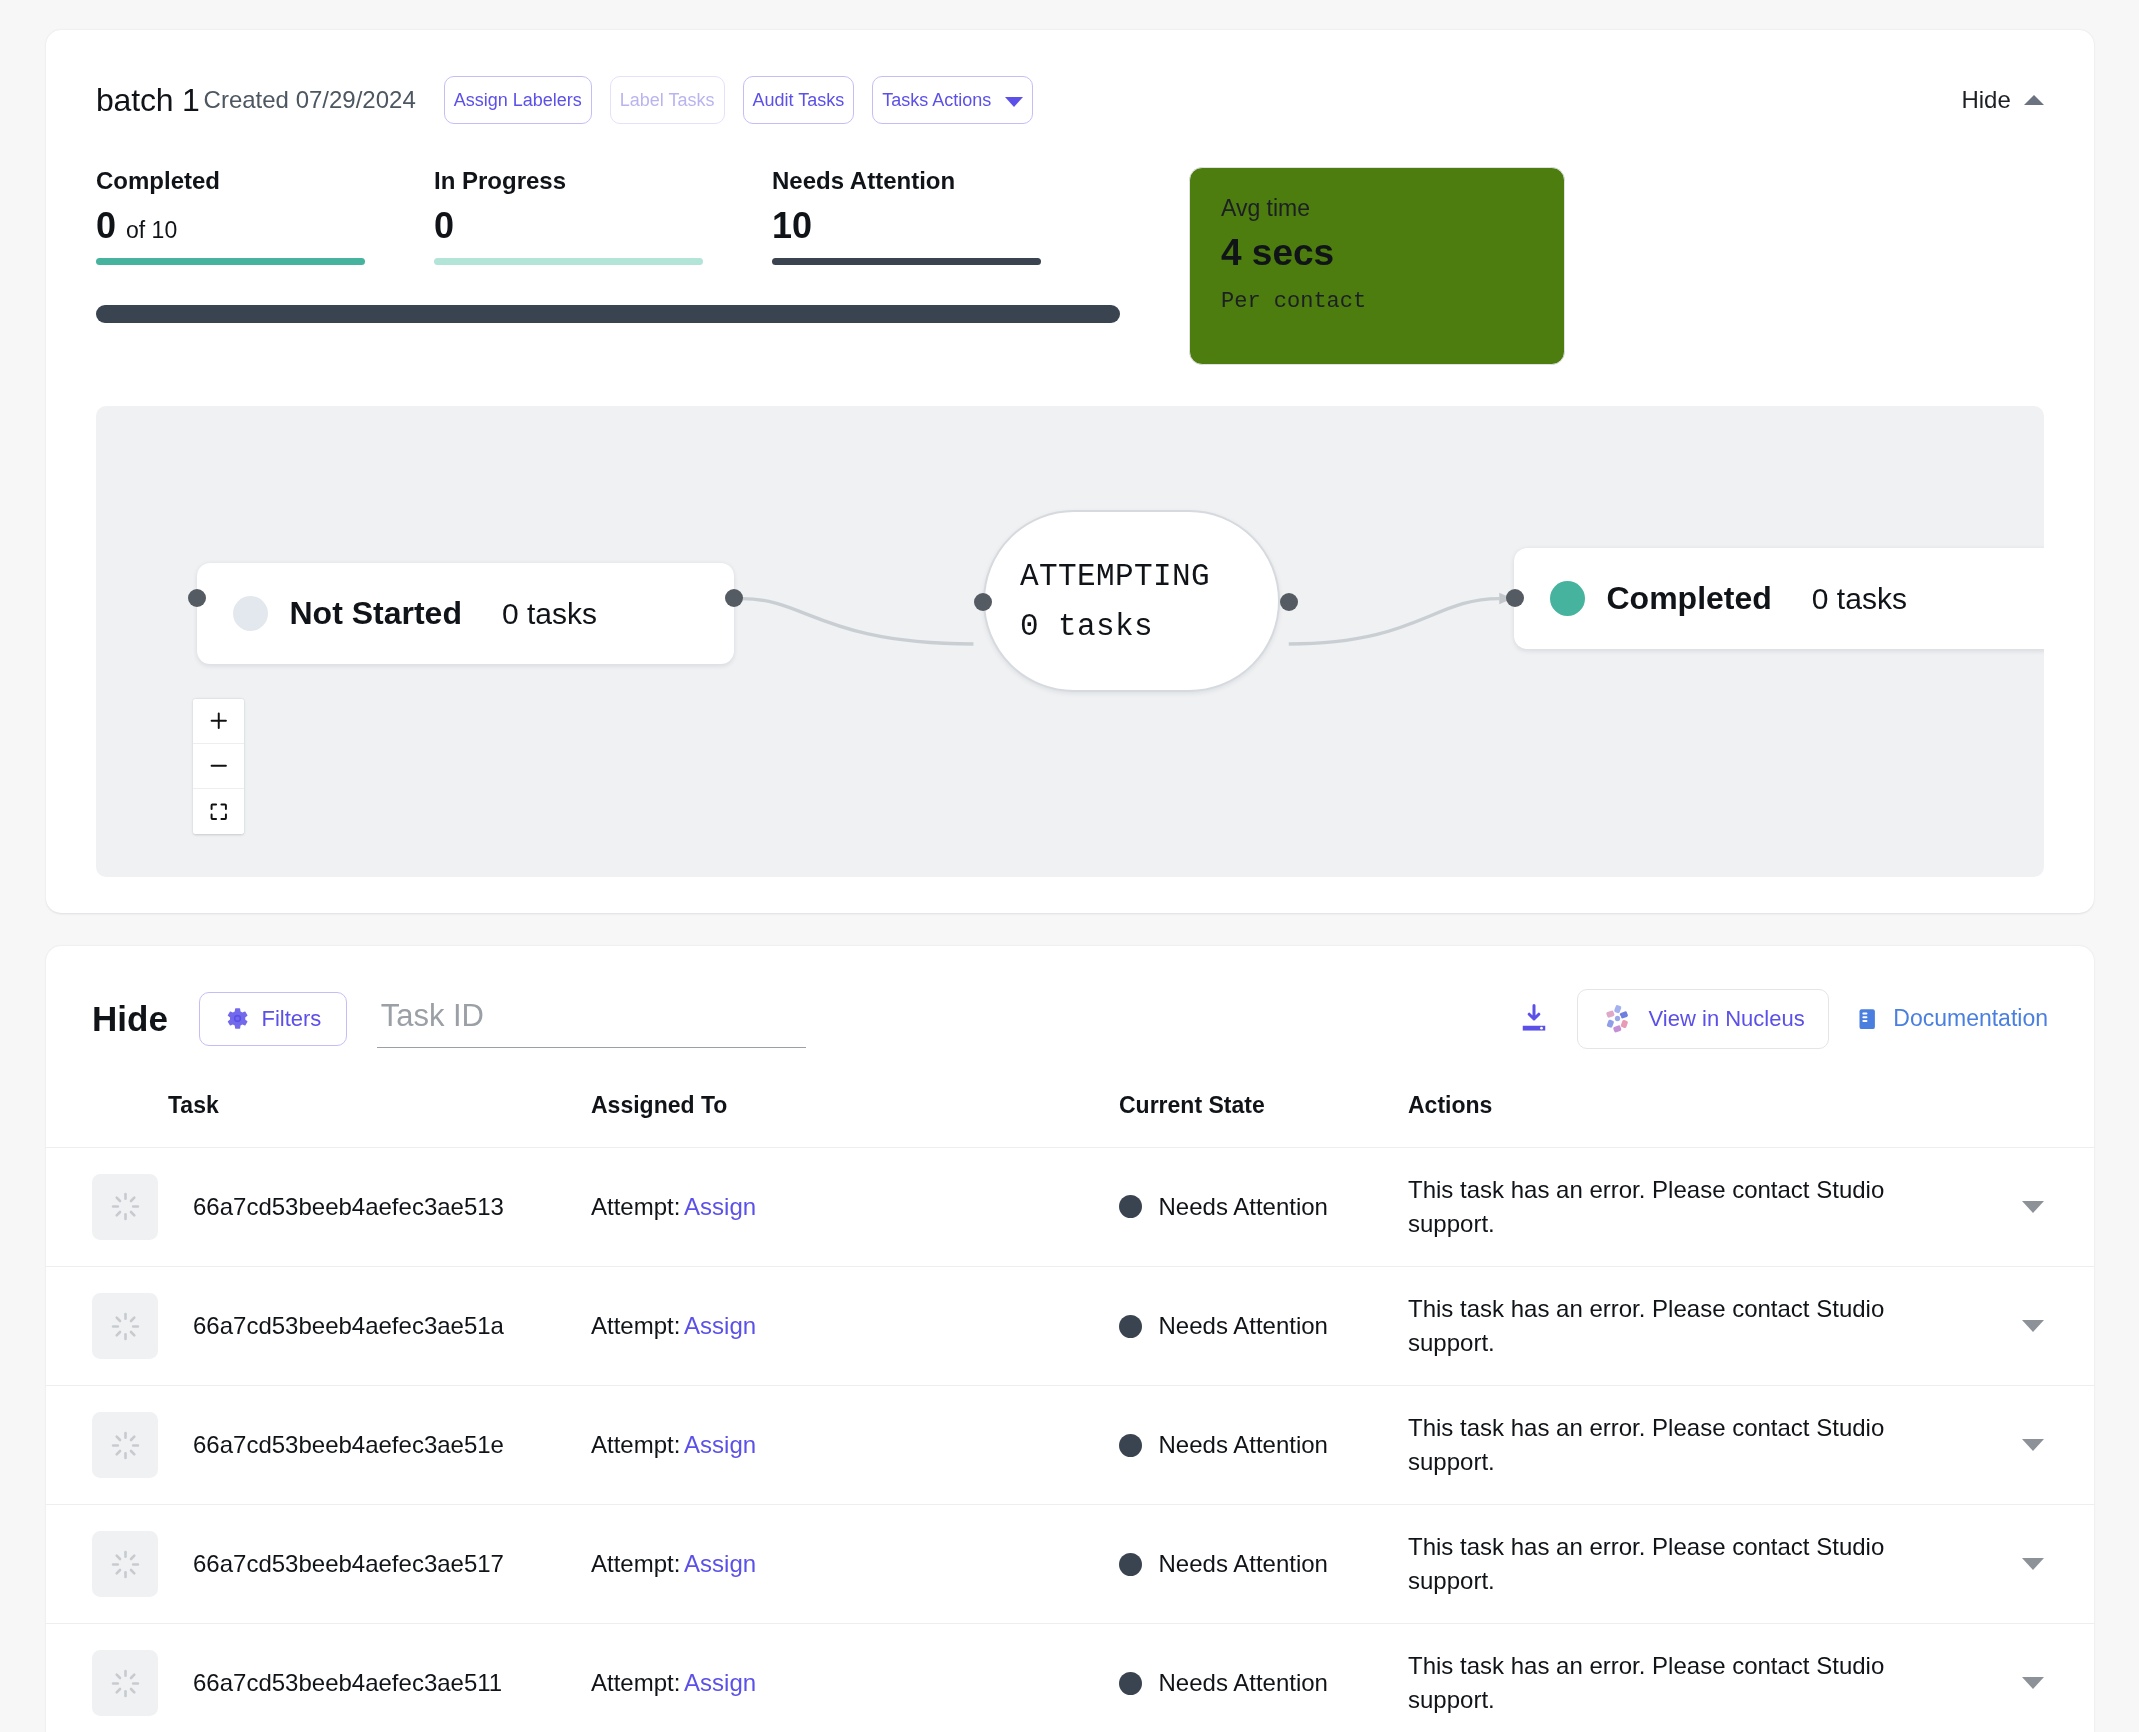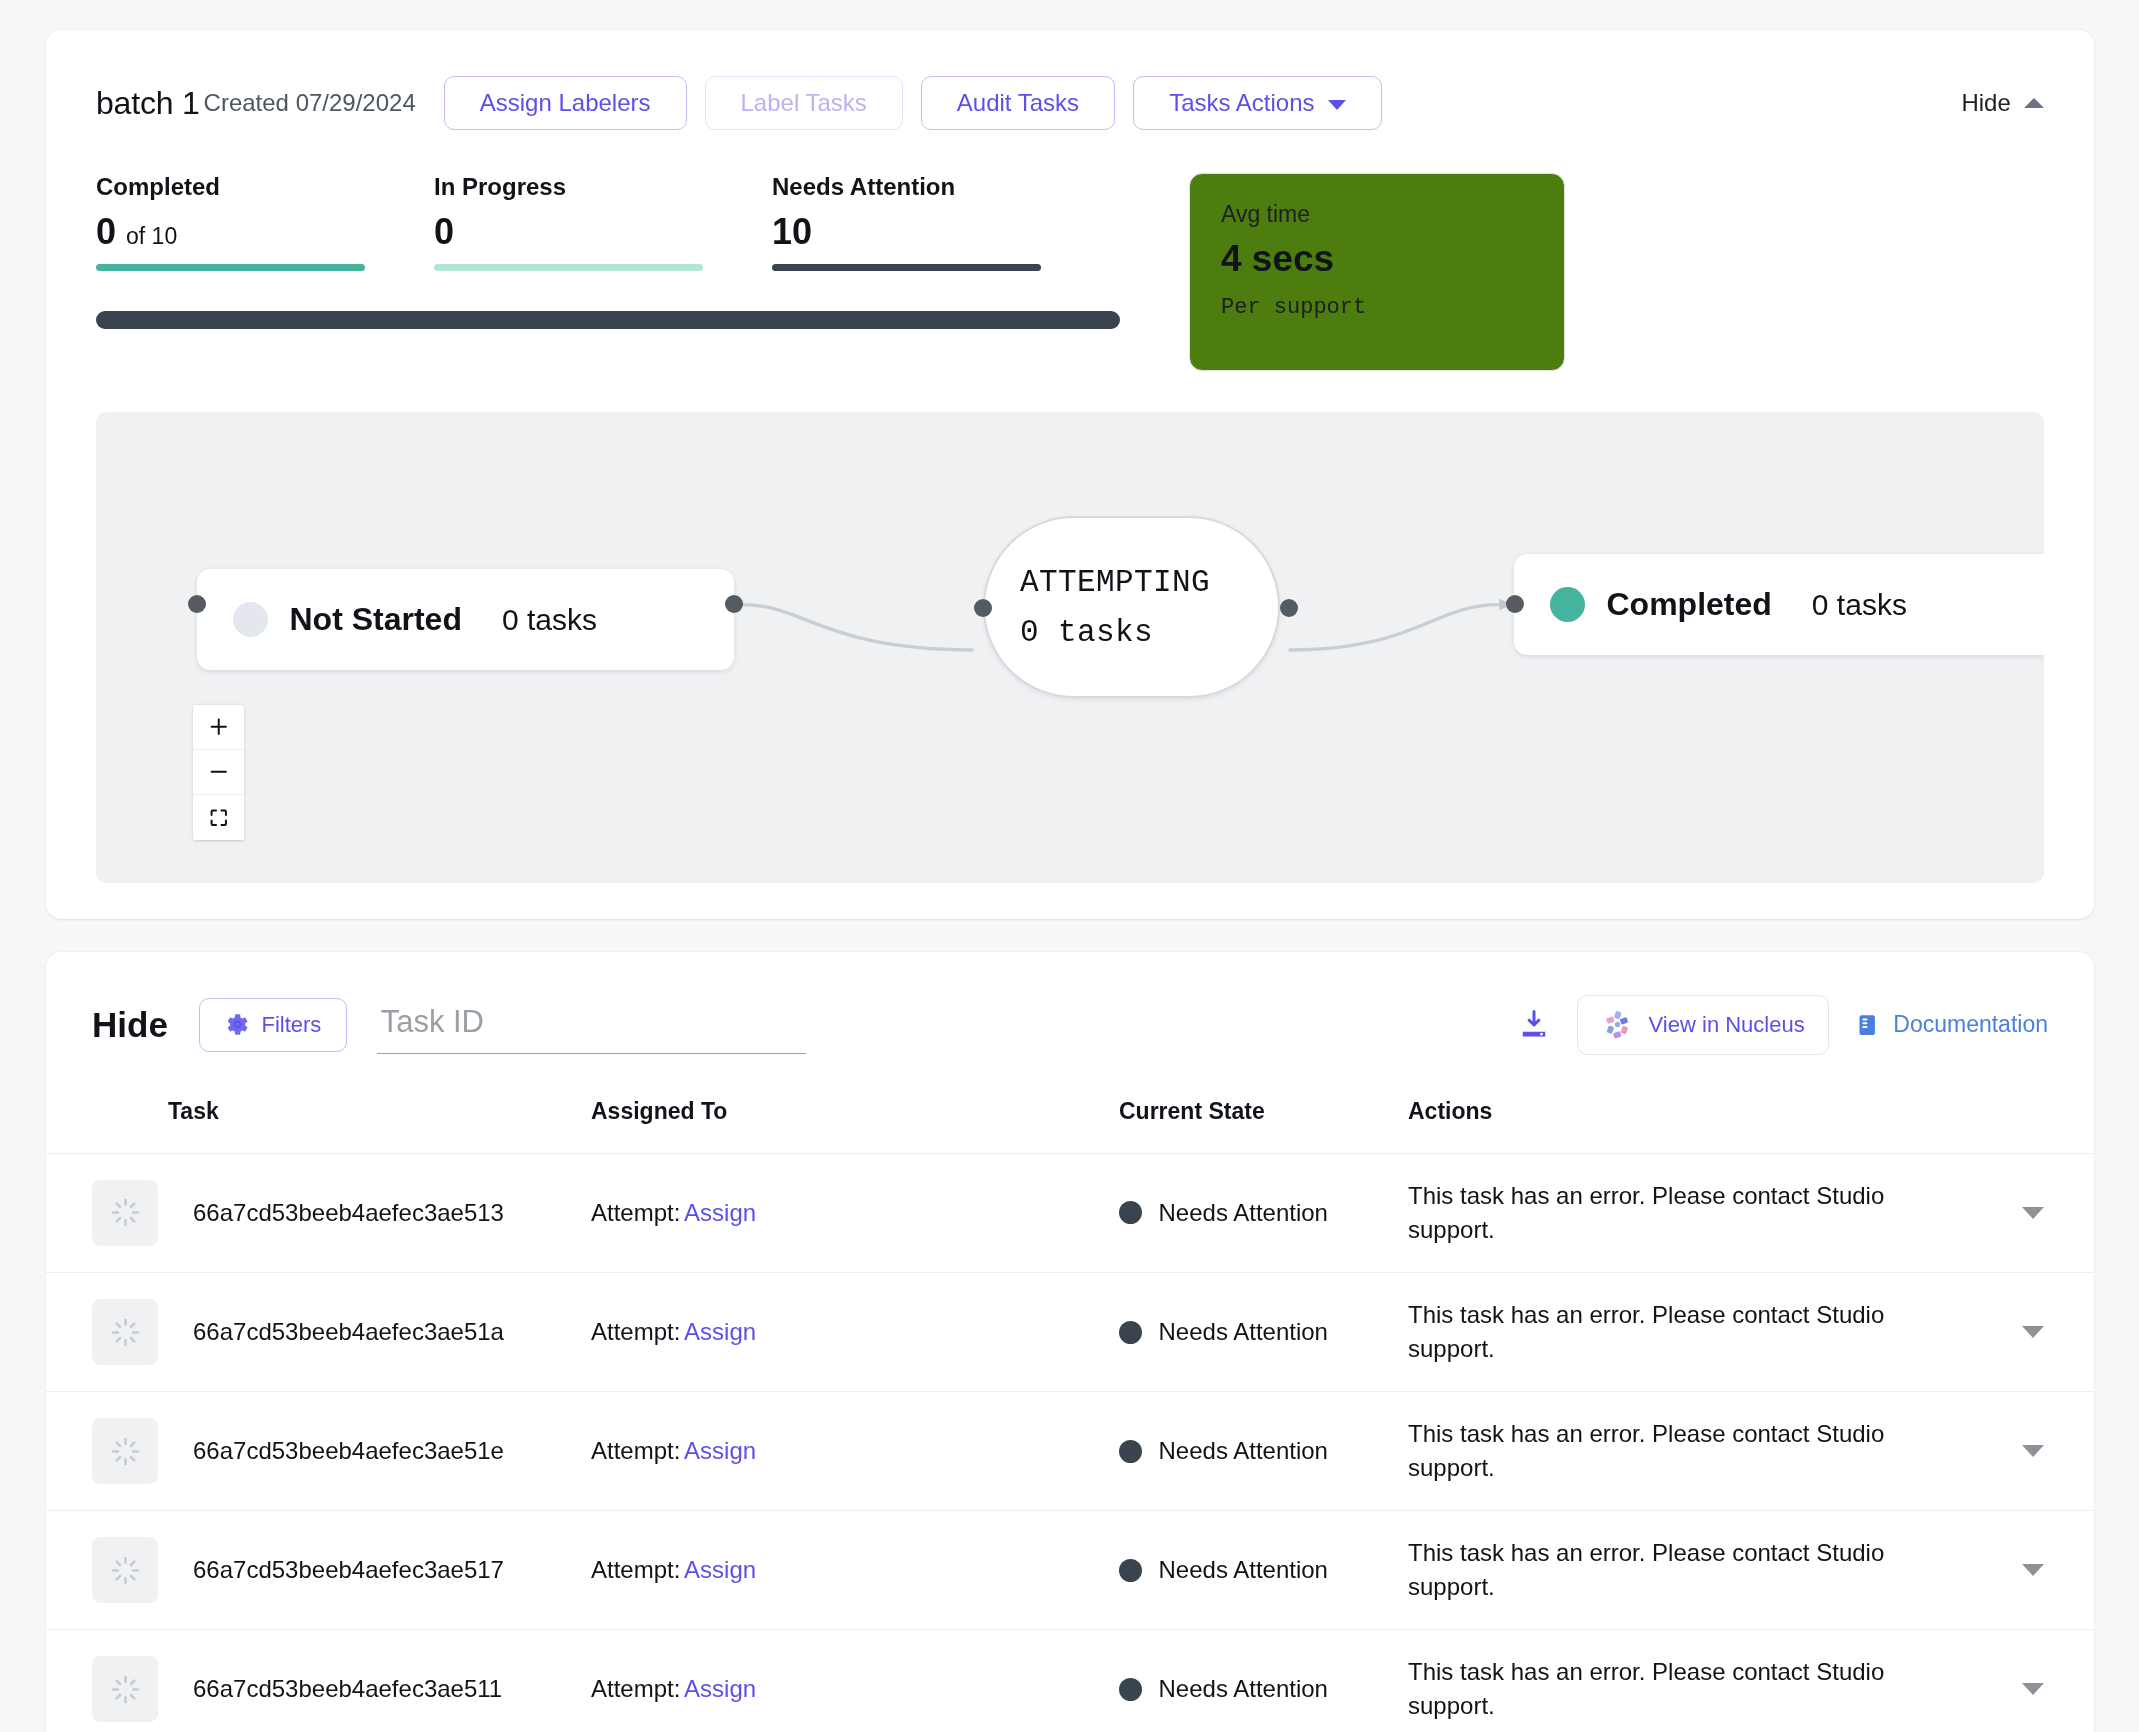--- a/index.html
+++ b/index.html
@@ -30,23 +30,23 @@
   }
   .batch-created {
     font-size: 24px; color: #4d5761; margin-left: 4px; font-weight: 400;
   }
   .hdr-btns { display: flex; align-items: center; gap: 18px; margin-left: 28px; }
   .btn-outline {
     border: 1.7px solid #c3bff6;
     border-radius: 10px;
     background: #fff;
     color: #5b50e8;
-    font-size: 24px;
+    font-size: 18px;
     font-family: "Liberation Sans", sans-serif;
-    padding: 14px 35px;
+    padding: 14px 9px;
     line-height: 1;
     cursor: pointer;
     white-space: nowrap;
     display: flex; align-items: center; gap: 13.2px;
   }
   .btn-outline.disabled {
     color: #b9b4f0;
     border-color: #e4e2fb;
     cursor: default;
   }
@@ -290,21 +290,21 @@
             <div class="stat-bar bar-slate"></div>
           </div>
 
         </div>
         <div class="overall-bar"></div>
       </div>
 
       <div class="avgcard">
         <div class="avg-label">Avg time</div>
         <div class="avg-value">4 secs</div>
-        <div class="avg-sub">Per support</div>
+        <div class="avg-sub">Per contact</div>
       </div>
 
     </div>
 
     <div class="flow">
 
       <svg class="flow-svg" viewBox="0 0 2360 570" preserveAspectRatio="none">
         <path d="M 783 233 C 860 233 880 288 1063 288" stroke="#c9ced3" stroke-width="4" fill="none"></path>
         <path d="M 1445 288 C 1600 288 1620 233 1700 233" stroke="#c9ced3" stroke-width="4" fill="none"></path>
         <polygon points="1700,226 1716,233 1700,240" fill="#c2c7cc"></polygon>

